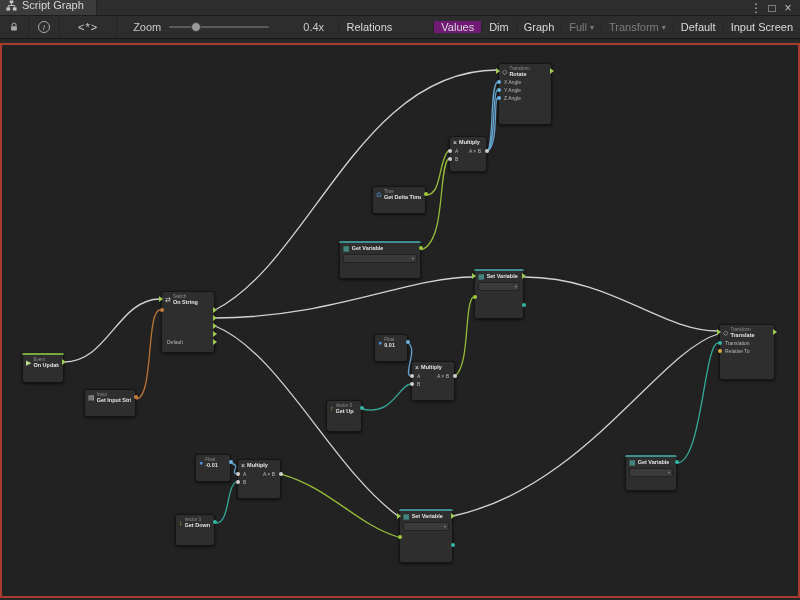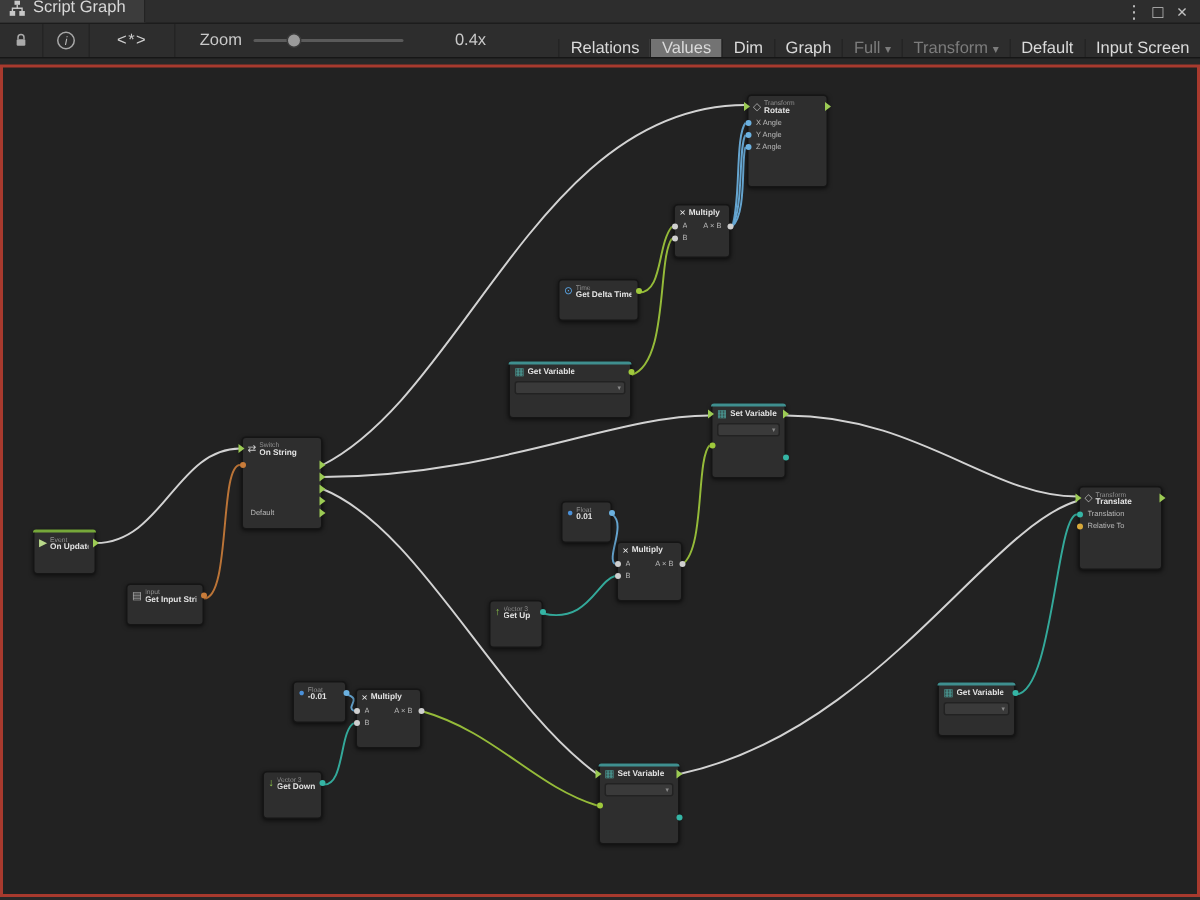--- a/index.html
+++ b/index.html
@@ -23,24 +23,24 @@
   .tbtn.fit { padding:0 18px; letter-spacing:1px; color:#cfcfcf; }
   .info { width:12px; height:12px; border:1px solid #a8a8a8; border-radius:50%;
           font-size:8px; font-style:italic; display:flex; align-items:center; justify-content:center; }
   .crumb { display:flex; align-items:center; gap:5px; padding:0 10px; margin-left:6px; color:#d8d8d8; }
   .zlabel { align-self:center; margin-left:16px; color:#c9c9c9; }
   .slider { position:relative; width:100px; align-self:center; height:12px; margin:0 8px; }
   .slider .track { position:absolute; left:0; right:0; top:5px; height:2px; background:#5a5a5a; border-radius:1px; }
   .slider .handle { position:absolute; top:1px; width:10px; height:10px; border-radius:50%;
                     background:#9a9a9a; border:1px solid #3a3a3a; margin-left:-5px; }
   .zvalue { align-self:center; margin:0 10px 0 26px; color:#c9c9c9; }
-  .tb-buttons { margin-left:auto; display:flex; align-items:flex-end; }
+  .tb-buttons { margin-left:auto; display:flex; align-items:center; }
   .tb-button { display:flex; align-items:center; padding:0 7px; border-left:1px solid #242424;
                color:#dadada; white-space:nowrap; }
-  .tb-button.active { background:#737373; }
+  .tb-button.active { background:#701a75;margin-left:34px; }
   .tb-button.disabled { color:#7c7c7c; }
   .tb-button .dd { font-size:8px; margin-left:3px; }
 
   
   .canvas { position:absolute; left:0; right:0; top:43px; bottom:2px;
             border:2px solid #a83a2e; overflow:hidden; background:#222222; }
   .world { position:absolute; left:-2px; top:-45px; width:800px; height:600px; }
   .edges { position:absolute; left:0; top:0; }
   .edges path { fill:none; stroke-width:1.3; opacity:.92; }
 

